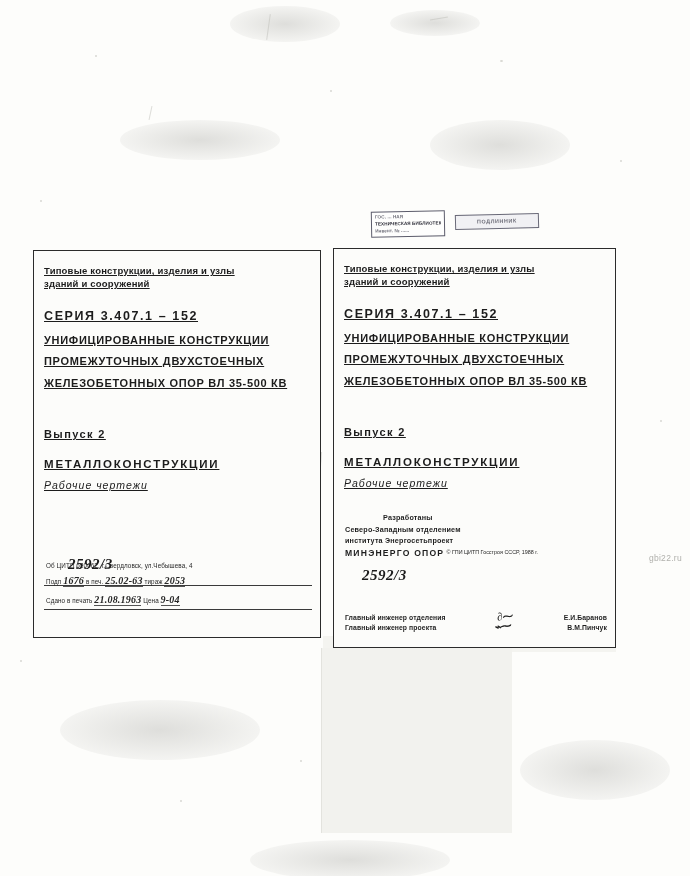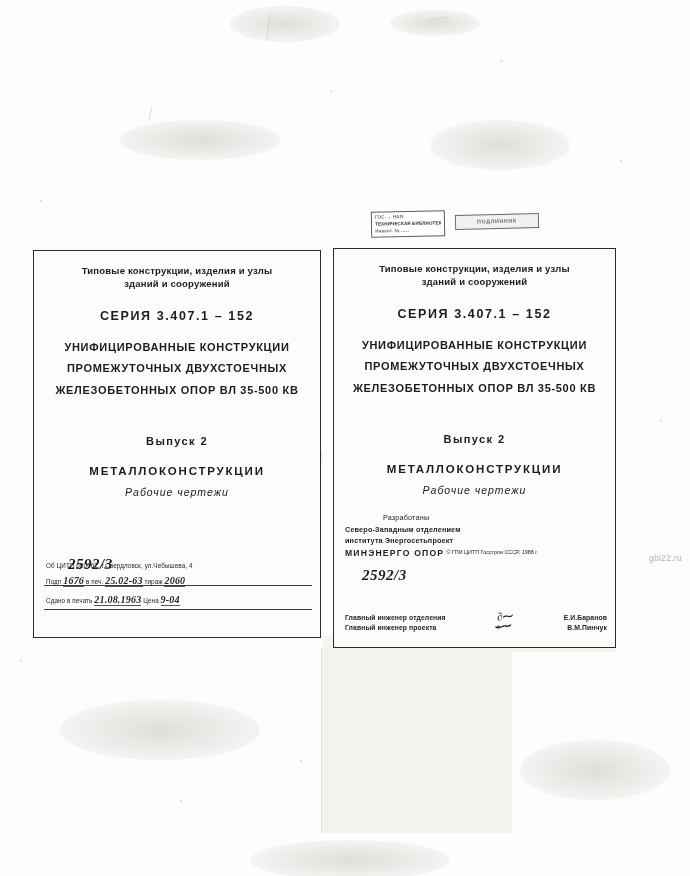--- a/index.html
+++ b/index.html
@@ -50,39 +50,39 @@
 
   .cover-inner {
     position: absolute;
     inset: 0;
     padding: 14px 10px 8px 10px;
     box-sizing: border-box;
     color: #1c1c1c;
   }
 
   .ln {
-    text-align: center;
     letter-spacing: .6px;
     line-height: 1.35;
     font-weight: bold;
+    text-decoration: underline;
   }
   .hdr {
     font-size: 9.5px;
     letter-spacing: .2px;
     font-weight: bold;
   }
   .series {
     font-size: 12.5px;
     letter-spacing: 1.6px;
     margin-top: 17px;
   }
   .title {
     font-size: 11px;
     letter-spacing: .7px;
-    margin-top: 15px;
+    margin-top: 8px;
   }
   .issue {
     font-size: 11px;
     letter-spacing: 1.4px;
     margin-top: 36px;
   }
   .metal {
     font-size: 11.5px;
     letter-spacing: 1.8px;
     margin-top: 15px;
@@ -138,21 +138,21 @@
   .approve {
     position: absolute;
     left: 11px;
     top: 263px;
     font-size: 7.2px;
     line-height: 1.62;
     letter-spacing: .2px;
     font-weight: bold;
     color: #1e1e1e;
   }
-  .approve .l1 { font-weight: normal; padding-left: 38px; }
+  .approve .l1 { font-weight: bold; padding-left: 38px; }
   .minen {
     font-size: 8.6px;
     letter-spacing: 1.2px;
     font-weight: bold;
   }
   .copyright {
     font-size: 5.4px;
     font-weight: normal;
     letter-spacing: 0;
     vertical-align: 2px;
@@ -319,21 +319,21 @@
     <div class="imprint">
       <div>
         <span>Об ЦИТП 620062, г.Свердловск, ул.Чебышева, 4</span>
       </div>
       <div>
         <span>Подп</span>
         <span class="hand">1676</span>
         <span>в печ.</span>
         <span class="hand">25.02-63</span>
         <span>тираж</span>
-        <span class="hand">2060</span>
+        <span class="hand">2053</span>
       </div>
       <div>
         <span>Сдано в печать</span>
         <span class="hand">21.08.1963</span>
         <span>Цена</span>
         <span class="hand">9-04</span>
       </div>
     </div>
     <div class="rule-full" style="top:358px;"></div>
   </div>

